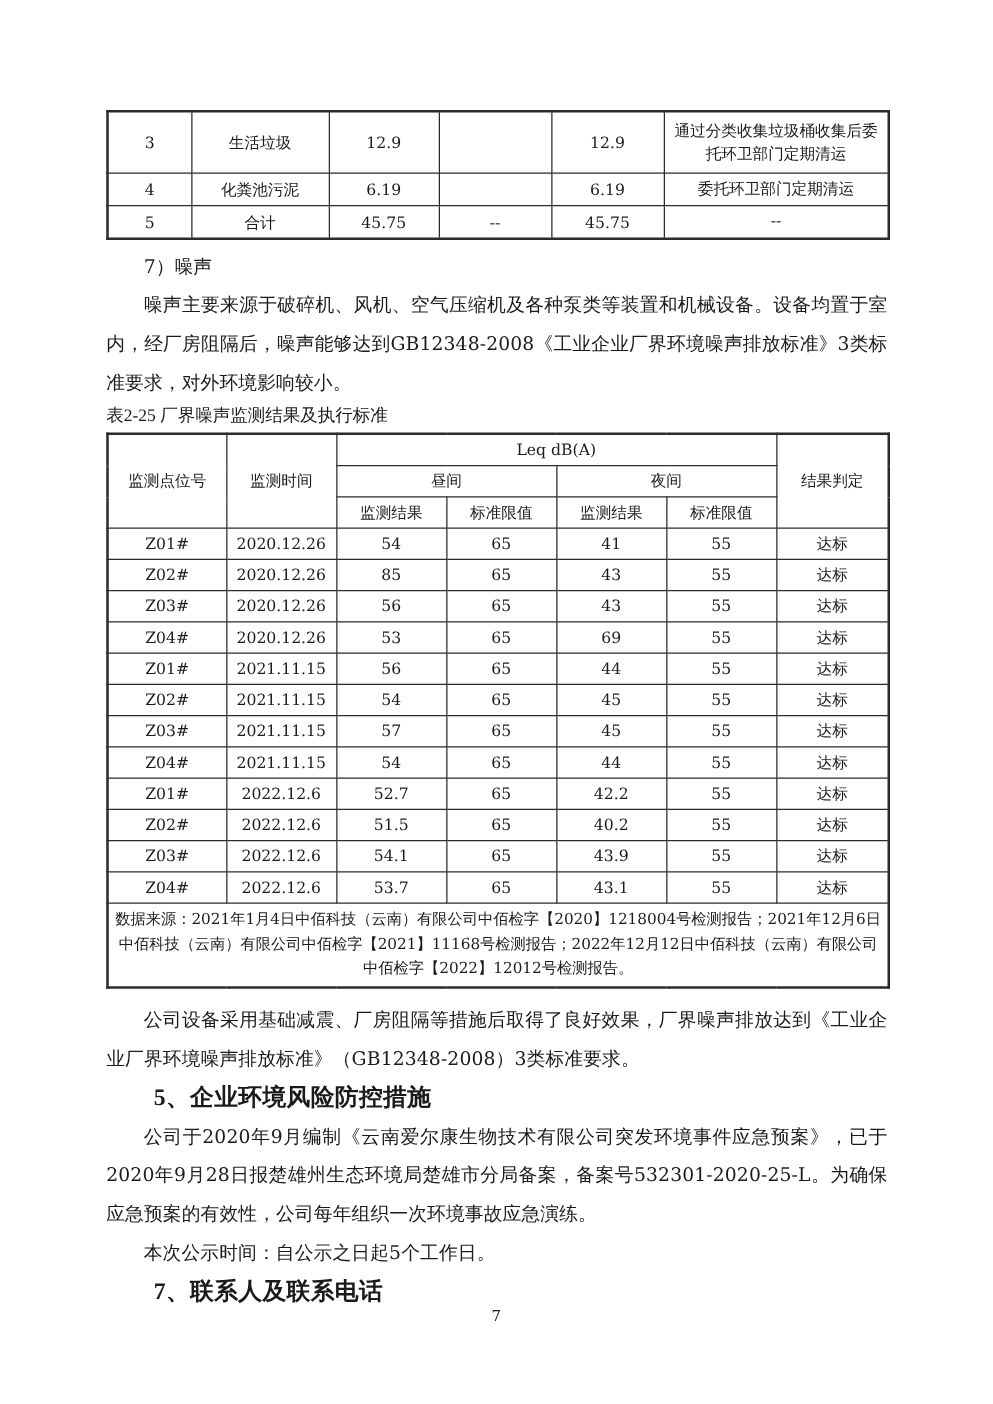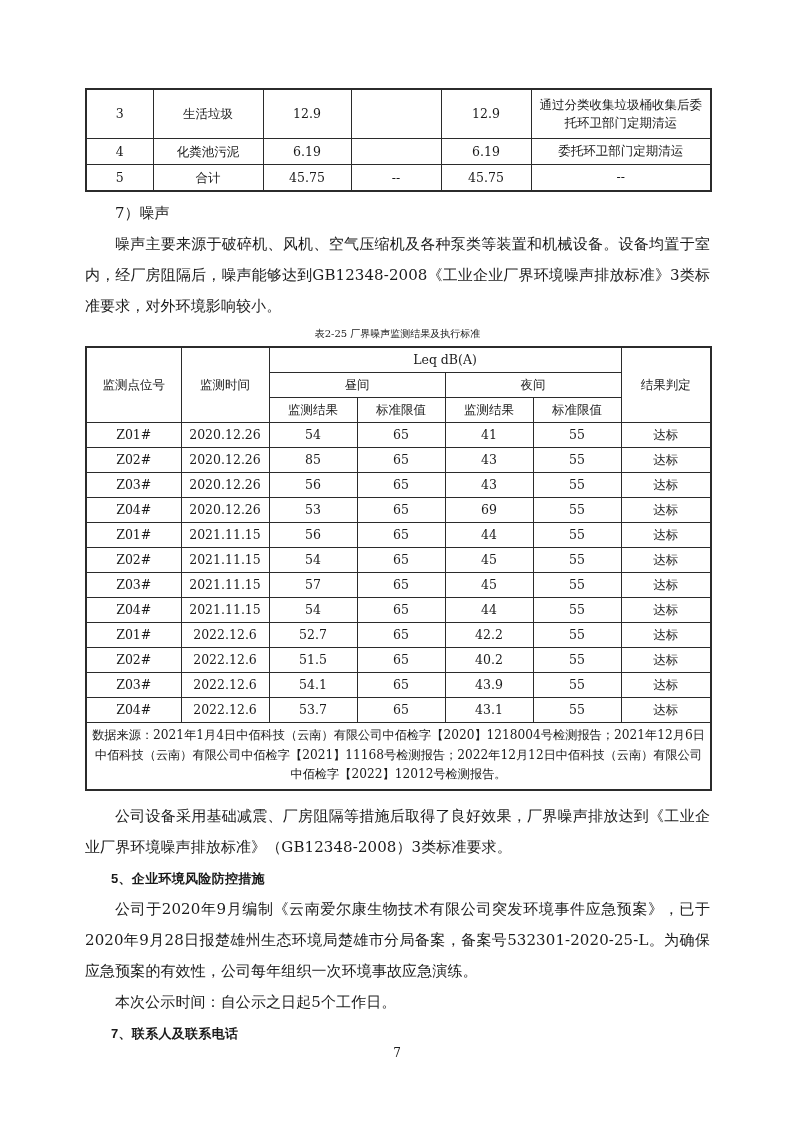--- a/index.html
+++ b/index.html
@@ -65,39 +65,39 @@
   .para {
     font-size: 15px;
     line-height: 31px;
     text-align: justify;
     text-justify: inter-ideograph;
     margin: 0;
     letter-spacing: 0.1px;
   }
   .para.indent { text-indent: 2em; }
   .heading {
-    font-size: 13px;
+    font-size: 19px;
     line-height: 31px;
     font-weight: bold;
     text-indent: 2em;
     margin: 0;
-    font-family: Liberation Sans, sans-serif;
+    font-family: Liberation Serif, serif;
     letter-spacing: 0.3px;
   }
   .sub-label {
     font-size: 15px;
     line-height: 31px;
     text-indent: 2em;
     margin: 0;
   }
   .table-caption {
-    font-size: 10px;
-    text-align: center;
+    font-size: 14px;
     line-height: 24px;
     margin: 0;
+    font-family: Liberation Serif, serif;
   }
 
   
   #noise-table { font-size: 12.5px; }
   #noise-table td { height: 20px; }
   #noise-table td.hdr { height: 20px; }
   .n-point { width: 95px; }
   .n-time  { width: 88px; }
   .n-d1    { width: 88px; }
   .n-d2    { width: 88px; }

